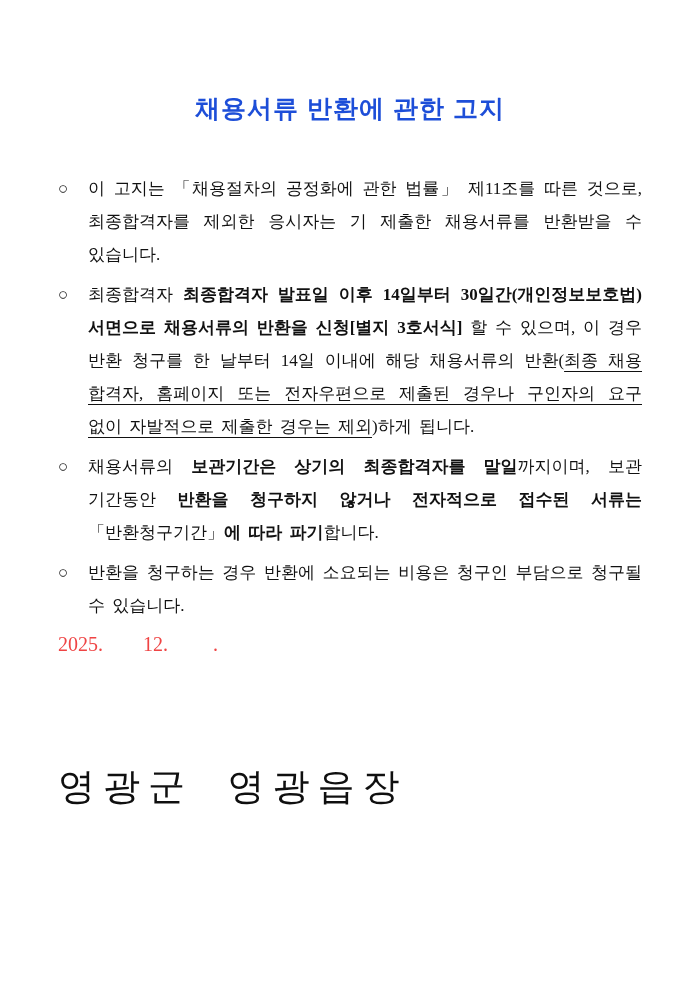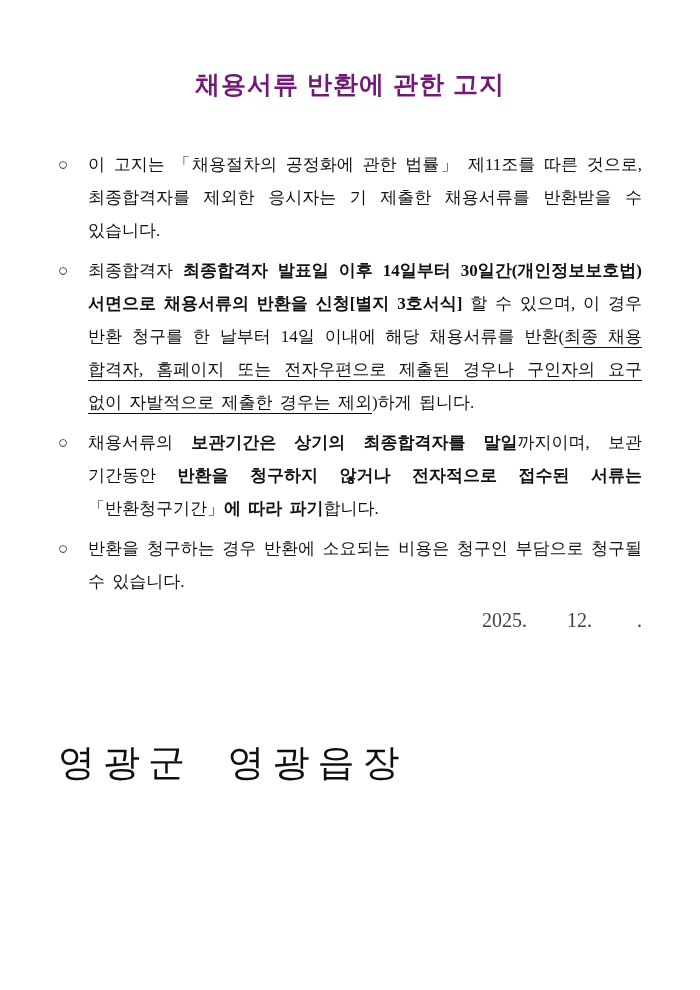--- a/index.html
+++ b/index.html
@@ -13,27 +13,27 @@
     height: 990px;
     margin: 0 auto;
     background: #ffffff;
     color: #111111;
     font-family: "Liberation Serif", "DejaVu Serif", serif;
     overflow: hidden;
     box-sizing: border-box;
     padding: 0 58px;
   }
   .doc-title {
-    margin: 68px 0 0 0;
+    margin: 92px 0 0 0;
     text-align: center;
     font-family: "Liberation Sans", "DejaVu Sans", sans-serif;
     font-weight: 800;
     font-size: 25px;
     letter-spacing: 1px;
-    color: #701a75;
+    color: #1d4ed8;
   }
   .paragraphs {
     margin-top: 47px;
   }
   .para {
     display: flex;
     align-items: flex-start;
     margin: 0 0 7px 0;
     font-size: 17px;
     line-height: 33px;
@@ -51,25 +51,25 @@
     text-align: justify;
     word-spacing: 3px;
     word-break: keep-all;
   }
   .run-bold { font-weight: bold; }
   .run-underline {
     text-decoration: underline;
     text-underline-offset: 5px;
   }
   .date-line {
-    text-align: right;
+    text-align: left;
     font-size: 20px;
     line-height: 30px;
     white-space: pre;
-    color: #404040;
+    color: #ef4444;
   }
   .signature {
     margin-top: 106px;
     text-align: left;
     font-size: 37px;
     line-height: 44px;
     letter-spacing: 8px;
     white-space: pre;
     color: #0f0f0f;
     font-weight: 500;
@@ -81,21 +81,21 @@
 <div class="page">
   <h1 class="doc-title">채용서류 반환에 관한 고지</h1>
 
   <div class="paragraphs">
       <div class="para">
         <span class="para-marker">○</span>
         <div class="para-text"><span>이 고지는 「채용절차의 공정화에 관한 법률」 제11조를 따른 것으로, 최종합격자를 제외한 응시자는 기 제출한 채용서류를 반환받을 수 있습니다.</span></div>
       </div>
       <div class="para">
         <span class="para-marker">○</span>
-        <div class="para-text"><span>최종합격자 </span><span class="run-bold">최종합격자 발표일 이후 14일부터 30일간(개인정보보호법) 서면으로 채용서류의 반환을 신청[별지 3호서식]</span><span> 할 수 있으며, 이 경우 반환 청구를 한 날부터 14일 이내에 해당 채용서류를 반환(</span><span class="run-underline">최종 채용 합격자, 홈페이지 또는 전자우편으로 제출된 경우나 구인자의 요구 없이 자발적으로 제출한 경우는 제외</span><span>)하게 됩니다.</span></div>
+        <div class="para-text"><span>최종합격자 </span><span class="run-bold">최종합격자 발표일 이후 14일부터 30일간(개인정보보호법) 서면으로 채용서류의 반환을 신청[별지 3호서식]</span><span> 할 수 있으며, 이 경우 반환 청구를 한 날부터 14일 이내에 해당 채용서류의 반환(</span><span class="run-underline">최종 채용 합격자, 홈페이지 또는 전자우편으로 제출된 경우나 구인자의 요구 없이 자발적으로 제출한 경우는 제외</span><span>)하게 됩니다.</span></div>
       </div>
       <div class="para">
         <span class="para-marker">○</span>
         <div class="para-text"><span>채용서류의 </span><span class="run-bold">보관기간은 상기의 최종합격자를 말일</span><span>까지이며, 보관 기간동안 </span><span class="run-bold">반환을 청구하지 않거나 전자적으로 접수된 서류는</span><span> 「반환청구기간」</span><span class="run-bold">에 따라 파기</span><span>합니다.</span></div>
       </div>
       <div class="para">
         <span class="para-marker">○</span>
         <div class="para-text"><span>반환을 청구하는 경우 반환에 소요되는 비용은 청구인 부담으로 청구될 수 있습니다.</span></div>
       </div>
     </div>

